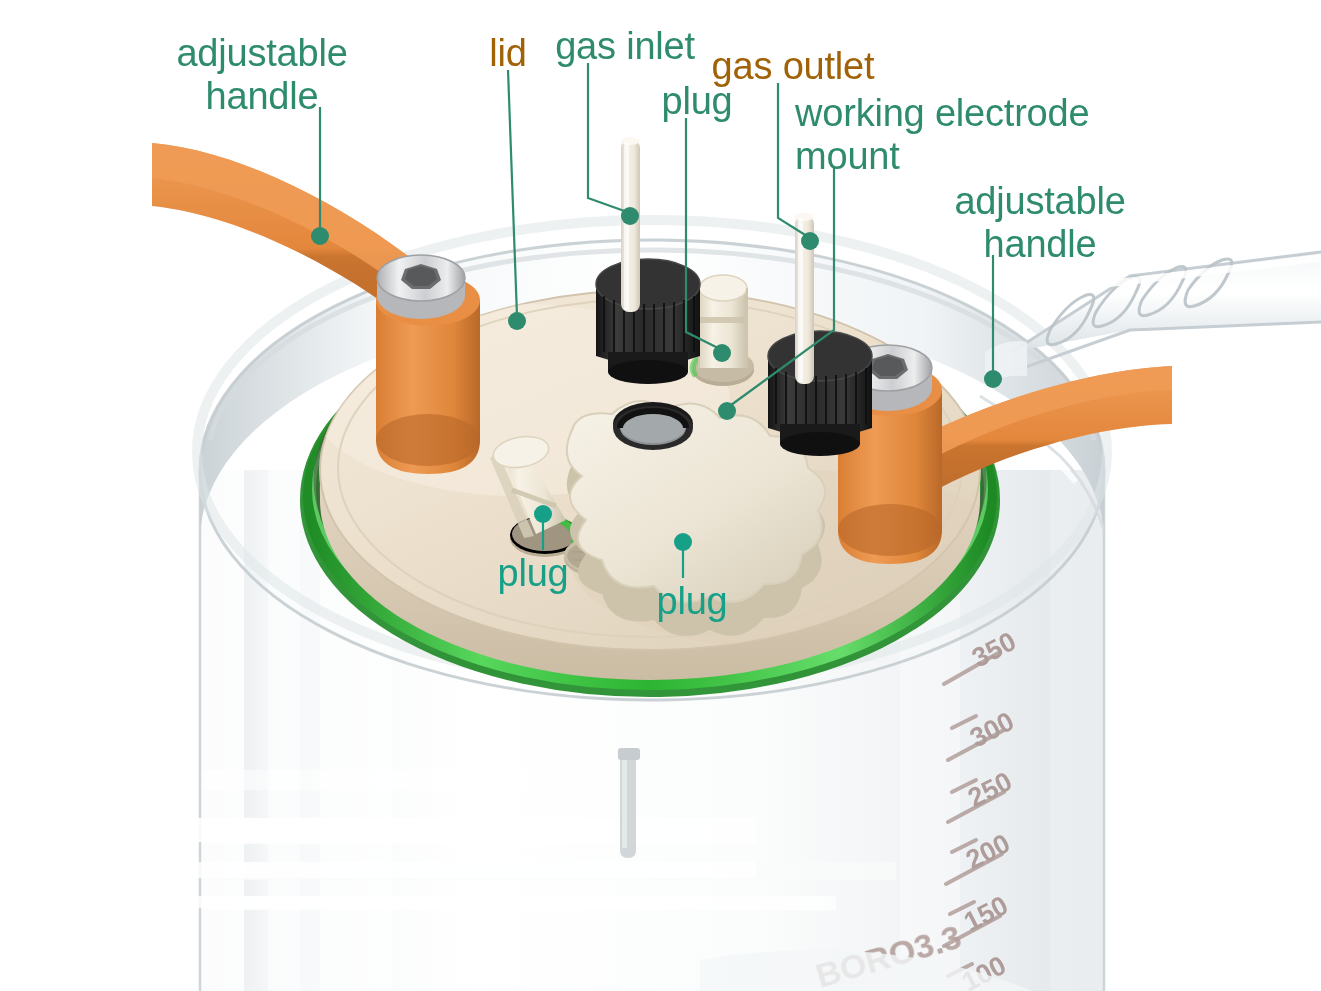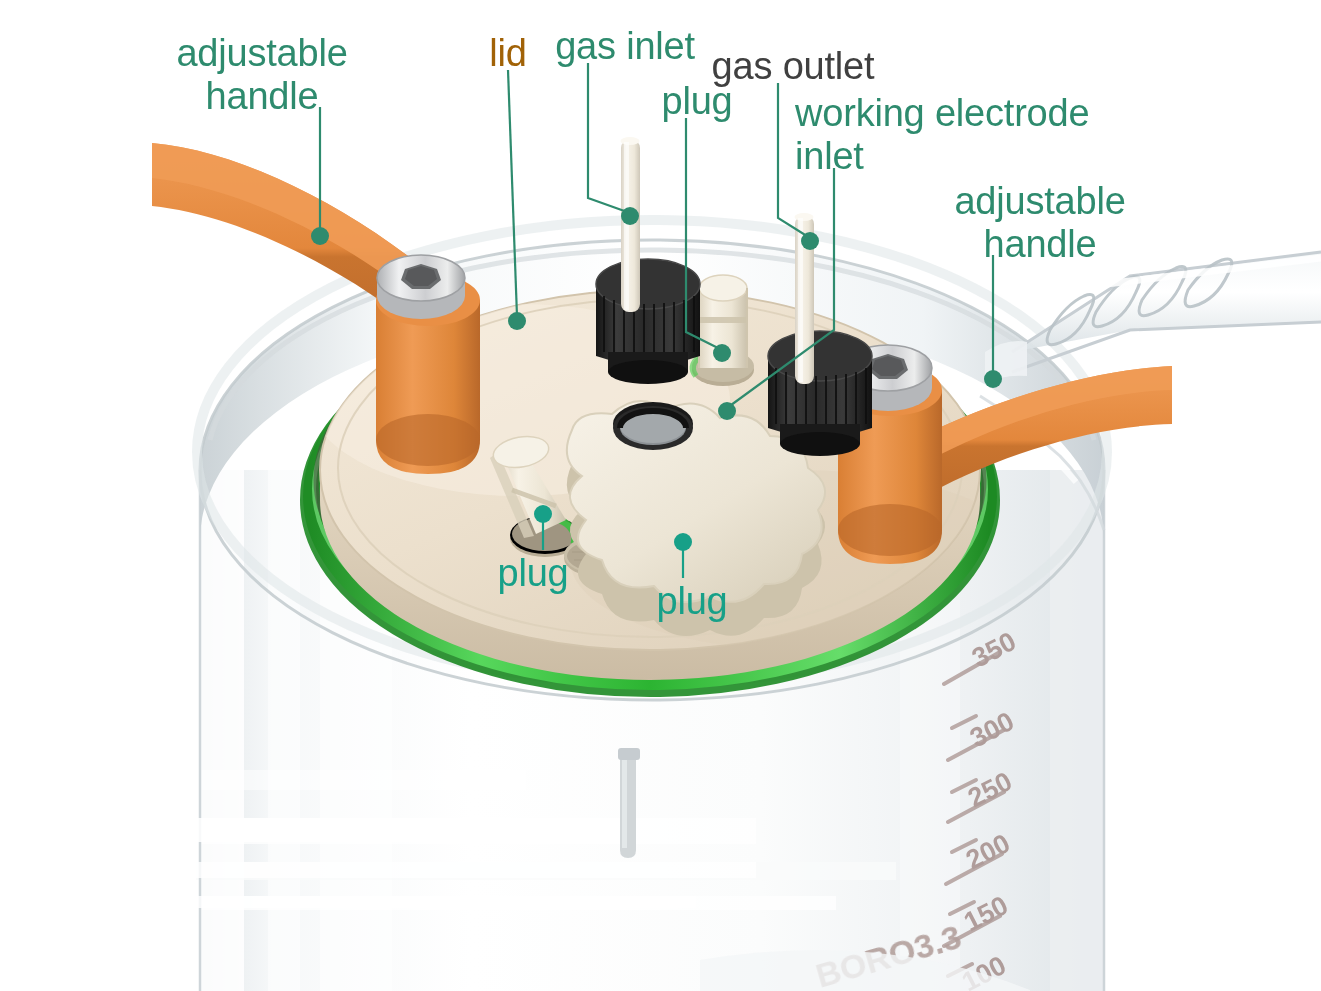--- a/index.html
+++ b/index.html
@@ -413,22 +413,22 @@
         <circle cx="683" cy="542" r="9" fill="#17a088" stroke="none"></circle>
       </g>
   </svg>
 
   <div id="labels">
       <div class="anno c" style="color: rgb(46, 139, 110); left: 262px; top: 32px; transform: translateX(-50%);">adjustable
 handle</div>
       <div class="anno c" style="color: #a16207; left: 508px; top: 32px; transform: translateX(-50%);">lid</div>
       <div class="anno c" style="color: rgb(46, 139, 110); left: 625px; top: 25px; transform: translateX(-50%);">gas inlet</div>
       <div class="anno c" style="color: rgb(46, 139, 110); left: 697px; top: 80px; transform: translateX(-50%);">plug</div>
-      <div class="anno c" style="color: #404040; left: 793px; top: 45px; transform: translateX(-50%);">gas outlet</div>
+      <div class="anno c" style="color: #a16207; left: 793px; top: 45px; transform: translateX(-50%);">gas outlet</div>
       <div class="anno" style="color: rgb(46, 139, 110); left: 795px; top: 92px;">working electrode
-inlet</div>
+mount</div>
       <div class="anno c" style="color: rgb(46, 139, 110); left: 1040px; top: 180px; transform: translateX(-50%);">adjustable
 handle</div>
       <div class="anno c" style="color: rgb(23, 160, 136); left: 533px; top: 552px; transform: translateX(-50%);">plug</div>
       <div class="anno c" style="color: rgb(23, 160, 136); left: 692px; top: 580px; transform: translateX(-50%);">plug</div>
     </div>
 
 </div>
 
 </body></html>

